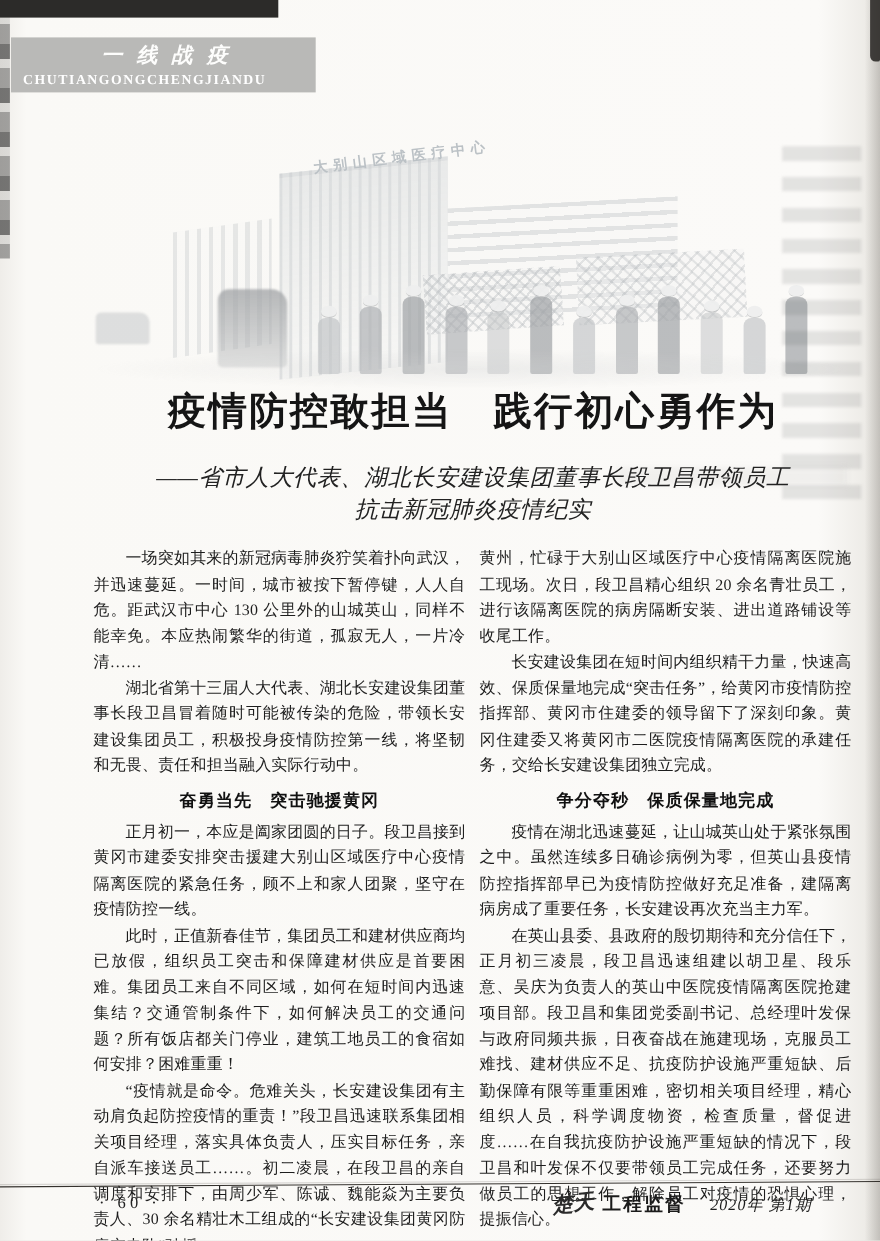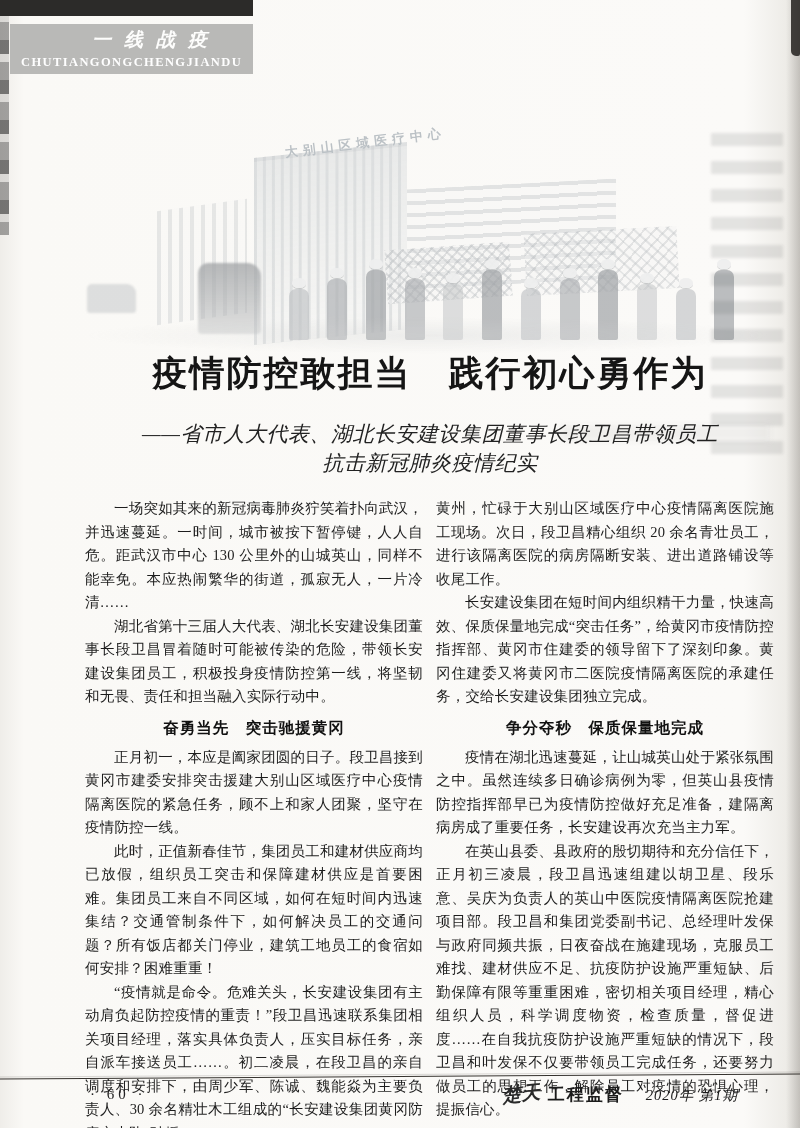--- a/index.html
+++ b/index.html
@@ -3,21 +3,21 @@
 <meta charset="utf-8">
 <style>
   html,body{margin:0;padding:0;background:#e8e6e2;}
   .page{
     position:relative;width:800px;height:1128px;overflow:hidden;
     background:linear-gradient(90deg,#efede9 0,#faf9f6 3%,#fbfaf8 93%,#e9e7e2 100%);
     font-family:"Liberation Serif","DejaVu Serif",serif;color:#1c1c1c;
   }
   
   .top-black-bar{position:absolute;top:0;left:0;width:253px;height:16px;background:#2c2b29;}
-  .banner{position:absolute;top:24px;left:10px;width:243px;height:50px;background:#b9b9b7;}
+  .banner{position:absolute;top:34px;left:10px;width:277px;height:50px;background:#b9b9b7;}
   .banner-cn{position:absolute;top:3px;left:82px;margin:0;color:#fdfdfc;font-size:19px;font-weight:bold;
     font-style:italic;letter-spacing:13px;white-space:nowrap;
     font-family:"Liberation Sans","DejaVu Sans",sans-serif;}
   .banner-en{position:absolute;bottom:4px;left:11px;margin:0;color:#fefefe;font-size:12.5px;font-weight:bold;
     letter-spacing:1.4px;font-family:Liberation Serif, serif;}
   
   .binding-strip{position:absolute;top:0;left:0;width:9px;height:235px;
     background:repeating-linear-gradient(to bottom,rgba(45,45,45,.85) 0 14px,rgba(120,120,120,.25) 14px 22px,rgba(60,60,60,.6) 22px 40px);
     opacity:.75;}
   .page-edge-shadow{position:absolute;top:0;right:0;width:14px;height:100%;

